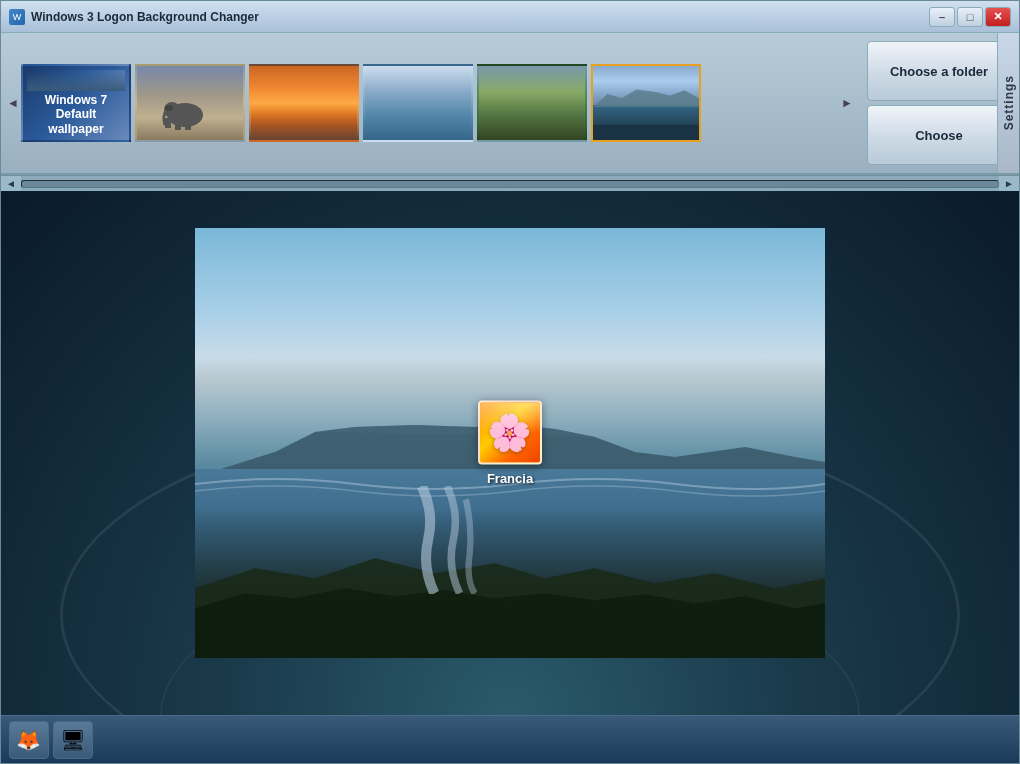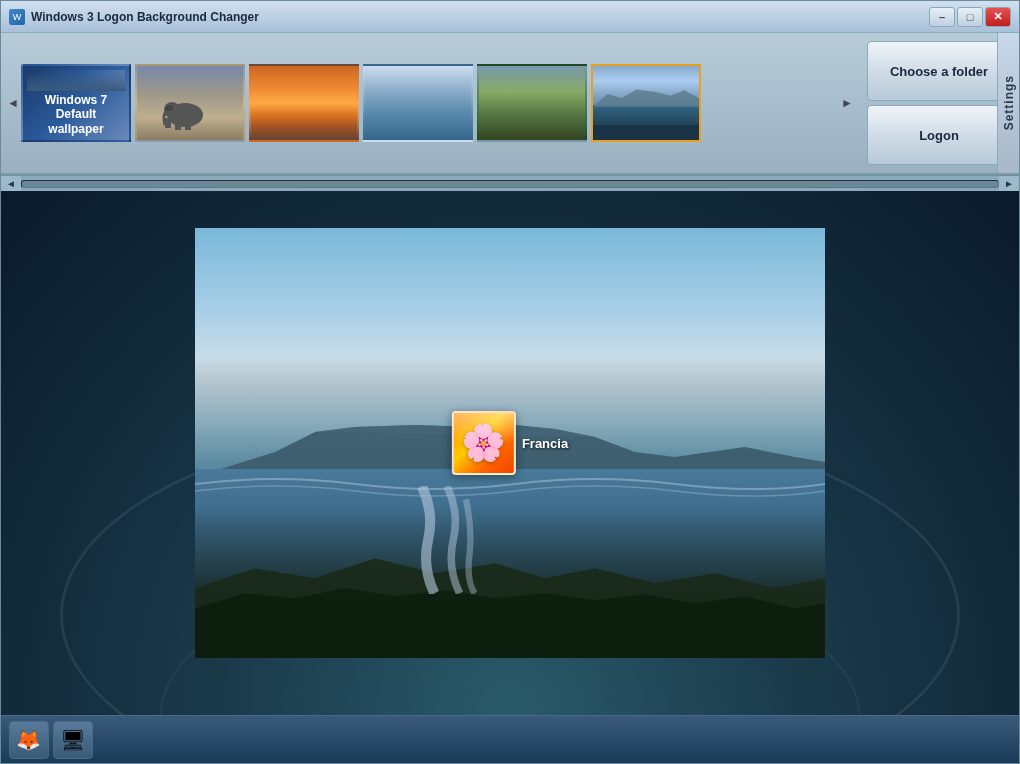--- a/index.html
+++ b/index.html
@@ -314,21 +314,21 @@
       background: linear-gradient(180deg, transparent 0%, rgba(20,30,20,0.8) 60%, #1a2a1a 100%);
     }
 
     
     .user-icon-container {
       position: absolute;
       top: 50%;
       left: 50%;
       transform: translate(-50%, -50%);
       display: flex;
-      flex-direction: row;
+      flex-direction: column;
       align-items: center;
       gap: 6px;
       z-index: 5;
     }
 
     .user-icon {
       width: 64px;
       height: 64px;
       border: 2px solid rgba(255,255,255,0.8);
       border-radius: 4px;
@@ -488,21 +488,21 @@
             </svg>
           </div>
         </div>
 
       </div>
       <div class="scroll-arrow">►</div>
     </div>
 
     <div class="right-panel">
       <button class="action-btn">Choose a folder</button>
-      <button class="action-btn">Logon</button>
+      <button class="action-btn">Choose</button>
     </div>
 
     <div class="settings-tab">
       <span class="settings-tab-text">Settings</span>
     </div>
   </div>
 
   <div class="thumbnail-scrollbar">
     <div class="scroll-left-arrow">◄</div>
     <div class="scroll-inner-track"></div>

